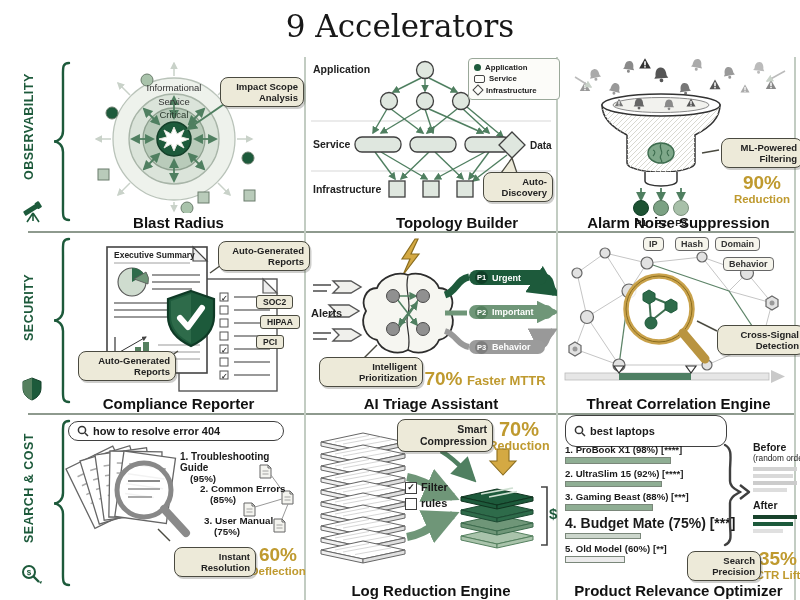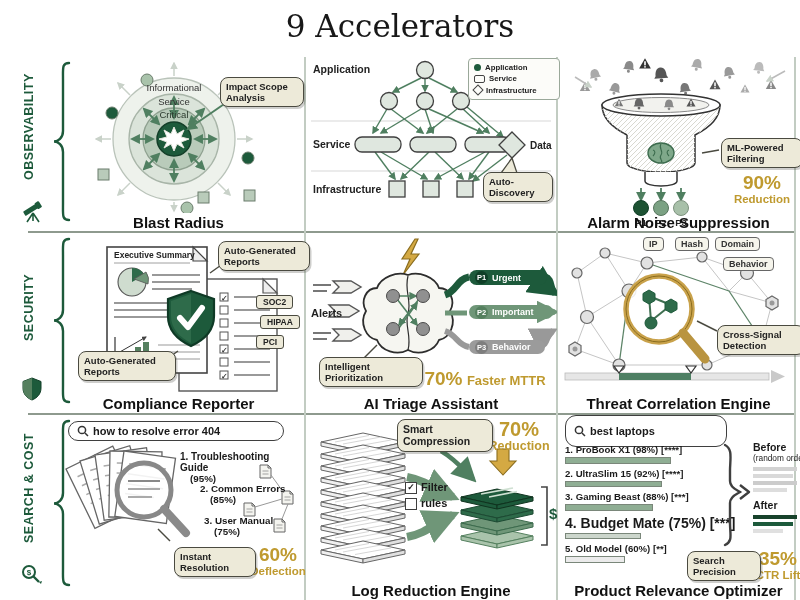--- a/index.html
+++ b/index.html
@@ -7,21 +7,21 @@
          font-family:"Liberation Sans",sans-serif;color:#1a1a1a;}
   .abs{position:absolute;}
   #main-title{position:absolute;top:8px;left:0;right:0;text-align:center;
     font-family:"DejaVu Serif","Liberation Serif",serif;font-size:31px;color:#181818;}
   .gridline-h{position:absolute;left:28px;width:766px;height:2px;background:#8e9a8e;}
   .gridline-v{position:absolute;width:1.5px;background:#c2ccc2;}
   .cell{position:absolute;}
   .ctitle{position:absolute;left:0;right:0;bottom:1px;text-align:center;font-weight:bold;
           font-size:15px;color:#111;}
   .callout{position:absolute;background:#edead9;border:1.6px solid #4a4a40;border-radius:8px;
-           padding:3px 5px;font-weight:bold;font-size:9.5px;text-align:left;color:#222;
+           padding:3px 5px;font-weight:bold;font-size:9.5px;text-align:right;color:#222;
            line-height:1.18;box-shadow:1.5px 2px 0 rgba(60,60,50,.25);z-index:5;}
   .gold{color:#bf9a2f;}
   .metric{position:absolute;text-align:center;line-height:1.05;font-weight:bold;z-index:4;}
   .metric .big{font-size:19px;display:block;}
   .metric .sub{font-size:11.5px;display:block;}
   .lbl{position:absolute;font-weight:bold;color:#222;}
   .spill{position:absolute;border:1.7px solid #3f3f3f;border-radius:11px;display:flex;
          align-items:center;gap:4px;padding:0 8px;font-weight:bold;font-size:11px;
          background:#fff;box-sizing:border-box;}
   .rail-label{position:absolute;writing-mode:vertical-rl;transform:rotate(180deg);
@@ -211,20 +211,21 @@
       <div class="lrow">
           <span style="width:9px;height:6px;border:1.2px solid #444;border-radius:2px;display:inline-block"></span>
           <span>Service</span>
         </div>
       <div class="lrow">
           <span style="width:6px;height:6px;border:1.2px solid #444;transform:rotate(45deg);display:inline-block"></span>
           <span>Infrastructure</span>
         </div>
     </div>
     <div class="callout" style="left:178px;top:117px;width:58px">Auto-Discovery</div>
+    <div class="ctitle">Topology Builder</div>
   </div>
 
   <div class="cell" style="left:557px;top:55px;width:243px;height:177px">
     <svg width="243" height="172">
       <defs>
         <pattern id="hatch" width="5" height="5" patternUnits="userSpaceOnUse">
             <path d="M0,5 L5,0" stroke="#d8d8d0" stroke-width="1"></path>
           </pattern>
         <g id="bell">
             <path d="M0,-6 C3.4,-6 4.4,-2.6 4.4,0.6 L5.6,2.6 L-5.6,2.6 L-4.4,0.6 C-4.4,-2.6 -3.4,-6 0,-6 Z"></path>

